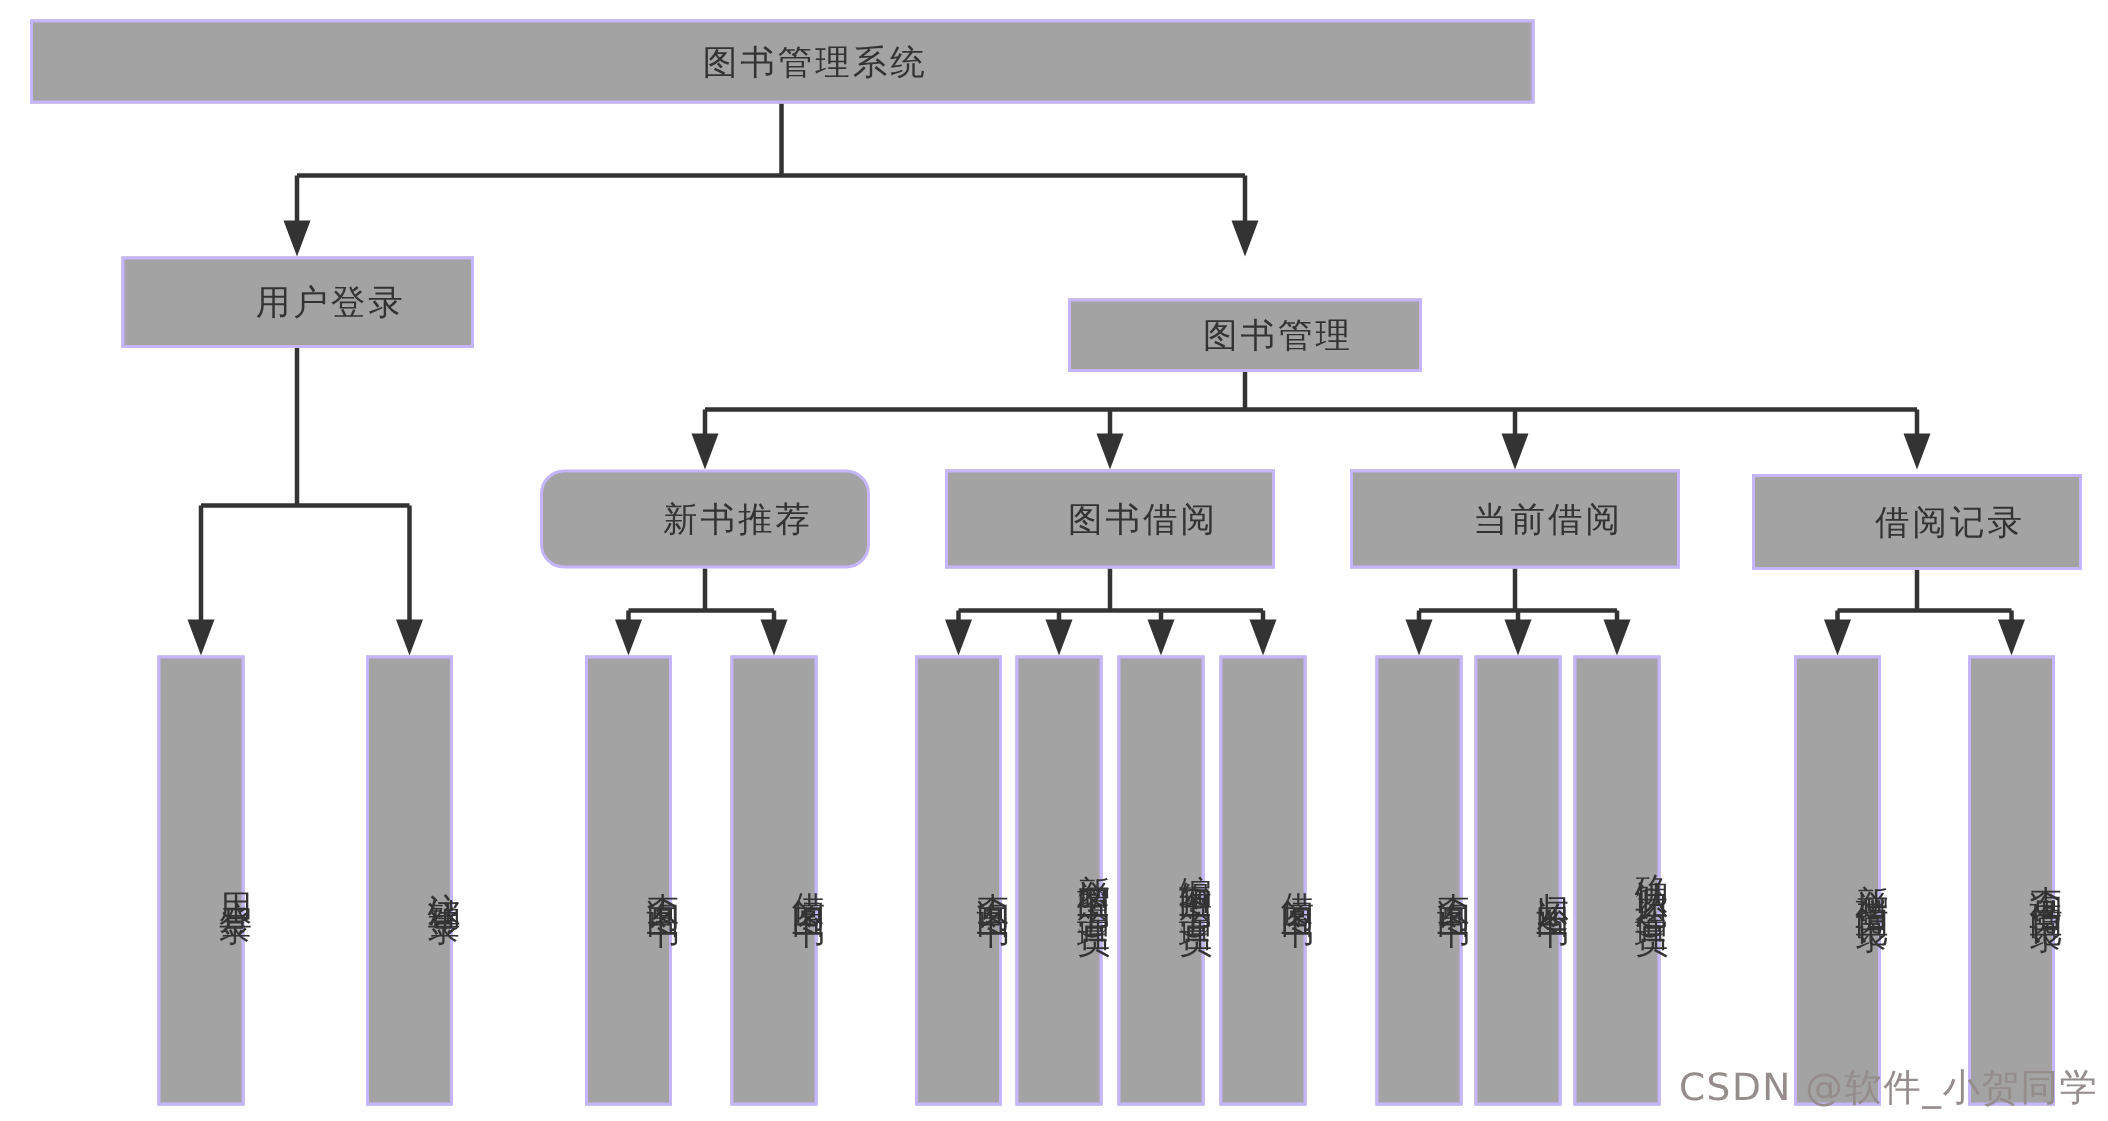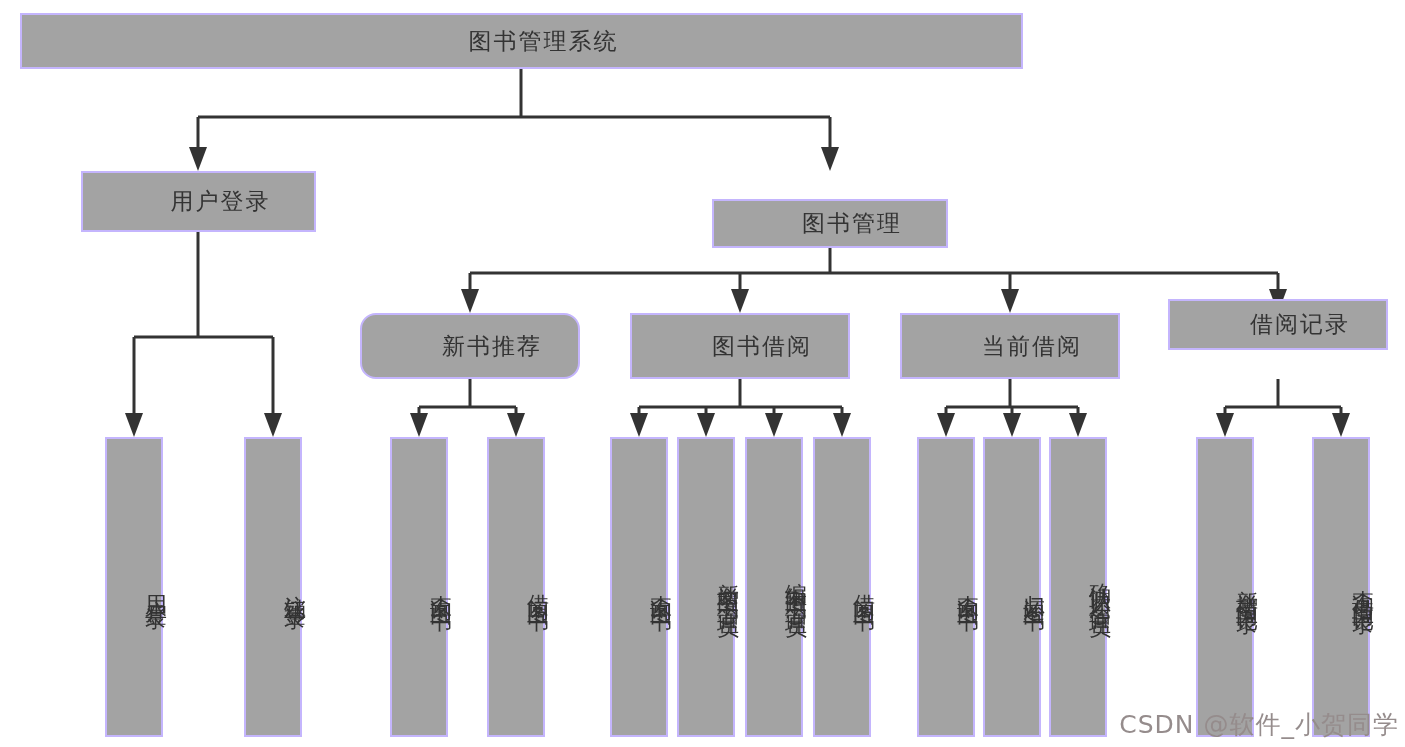--- a/index.html
+++ b/index.html
@@ -137,21 +137,21 @@
 
   <div class="node hbox" style="left:360px; top:313px; width:220px; height:66px;border-radius:16px;">
     <span>新书推荐</span>
   </div>
   <div class="node hbox" style="left:630px; top:313px; width:220px; height:66px;">
     <span>图书借阅</span>
   </div>
   <div class="node hbox" style="left:900px; top:313px; width:220px; height:66px;">
     <span>当前借阅</span>
   </div>
-  <div class="node hbox" style="left:1168px; top:299px; width:220px; height:51px;">
+  <div class="node hbox" style="left:1168px; top:316px; width:220px; height:64px;">
     <span>借阅记录</span>
   </div>
 
   <div class="node vbox" style="left:105px; top:437px; width:58px; height:300px;">
     <span>用户登录</span>
   </div>
   <div class="node vbox" style="left:244px; top:437px; width:58px; height:300px;">
     <span>注销登录</span>
   </div>
 

